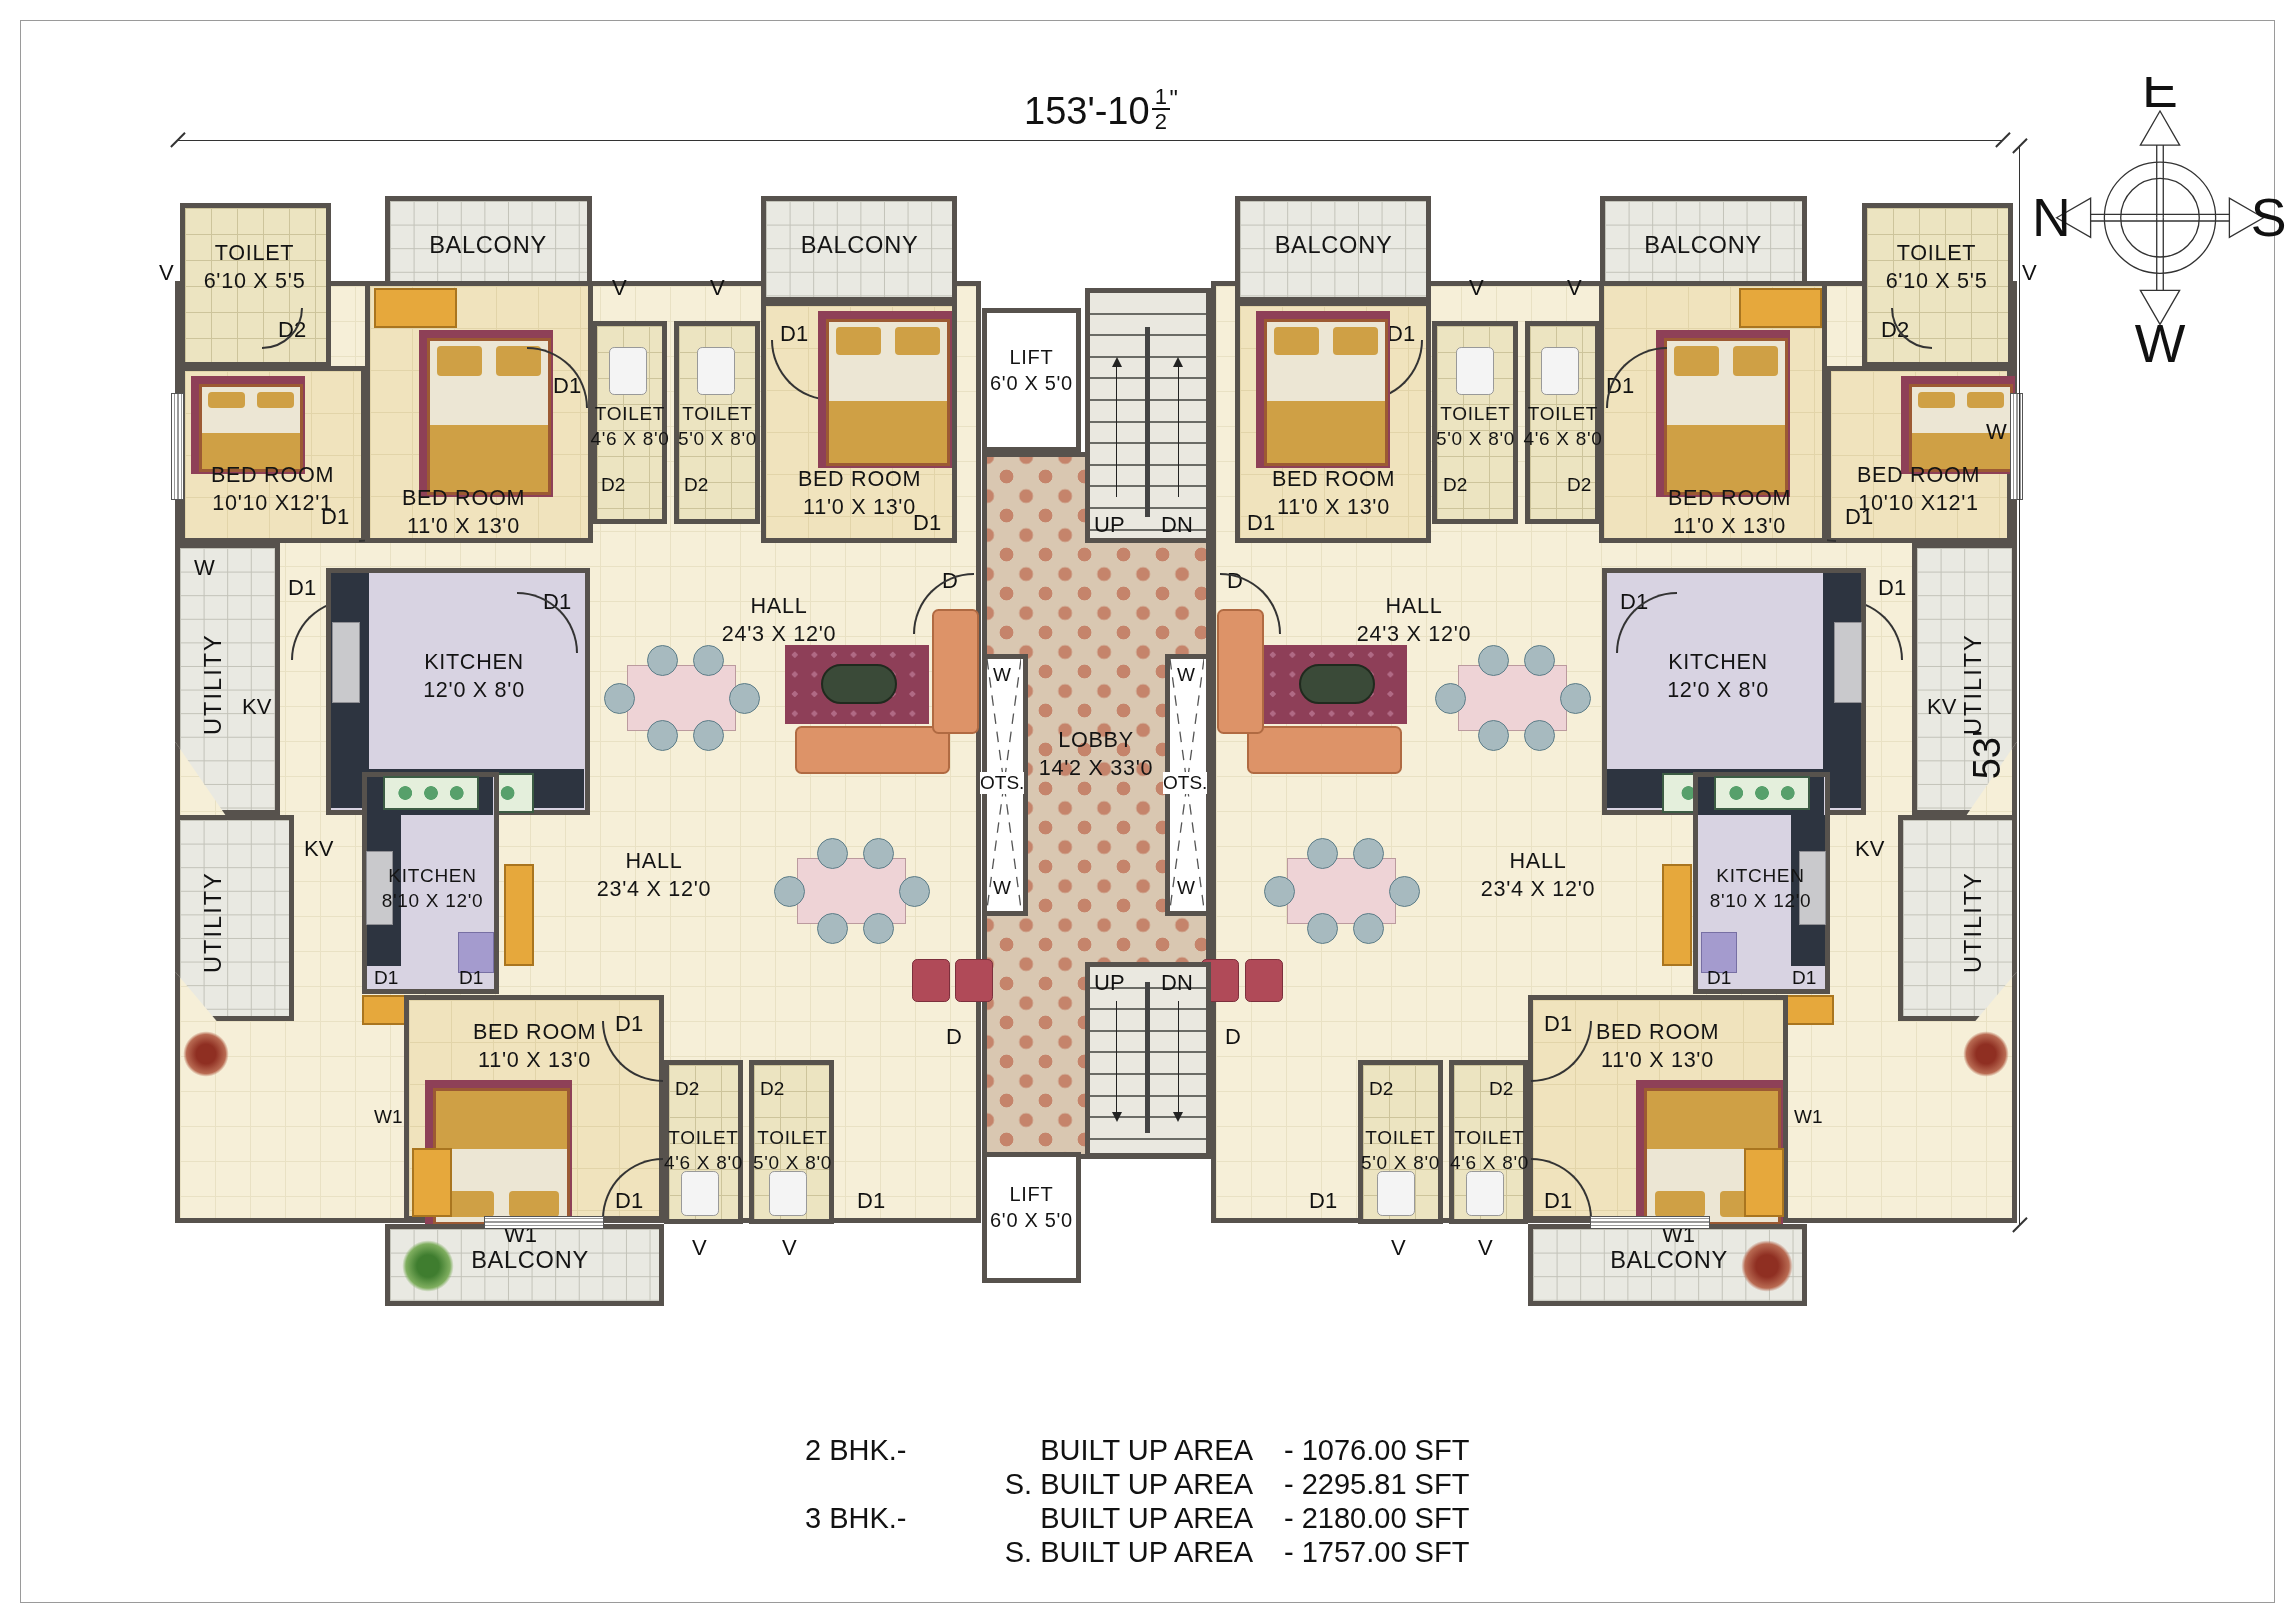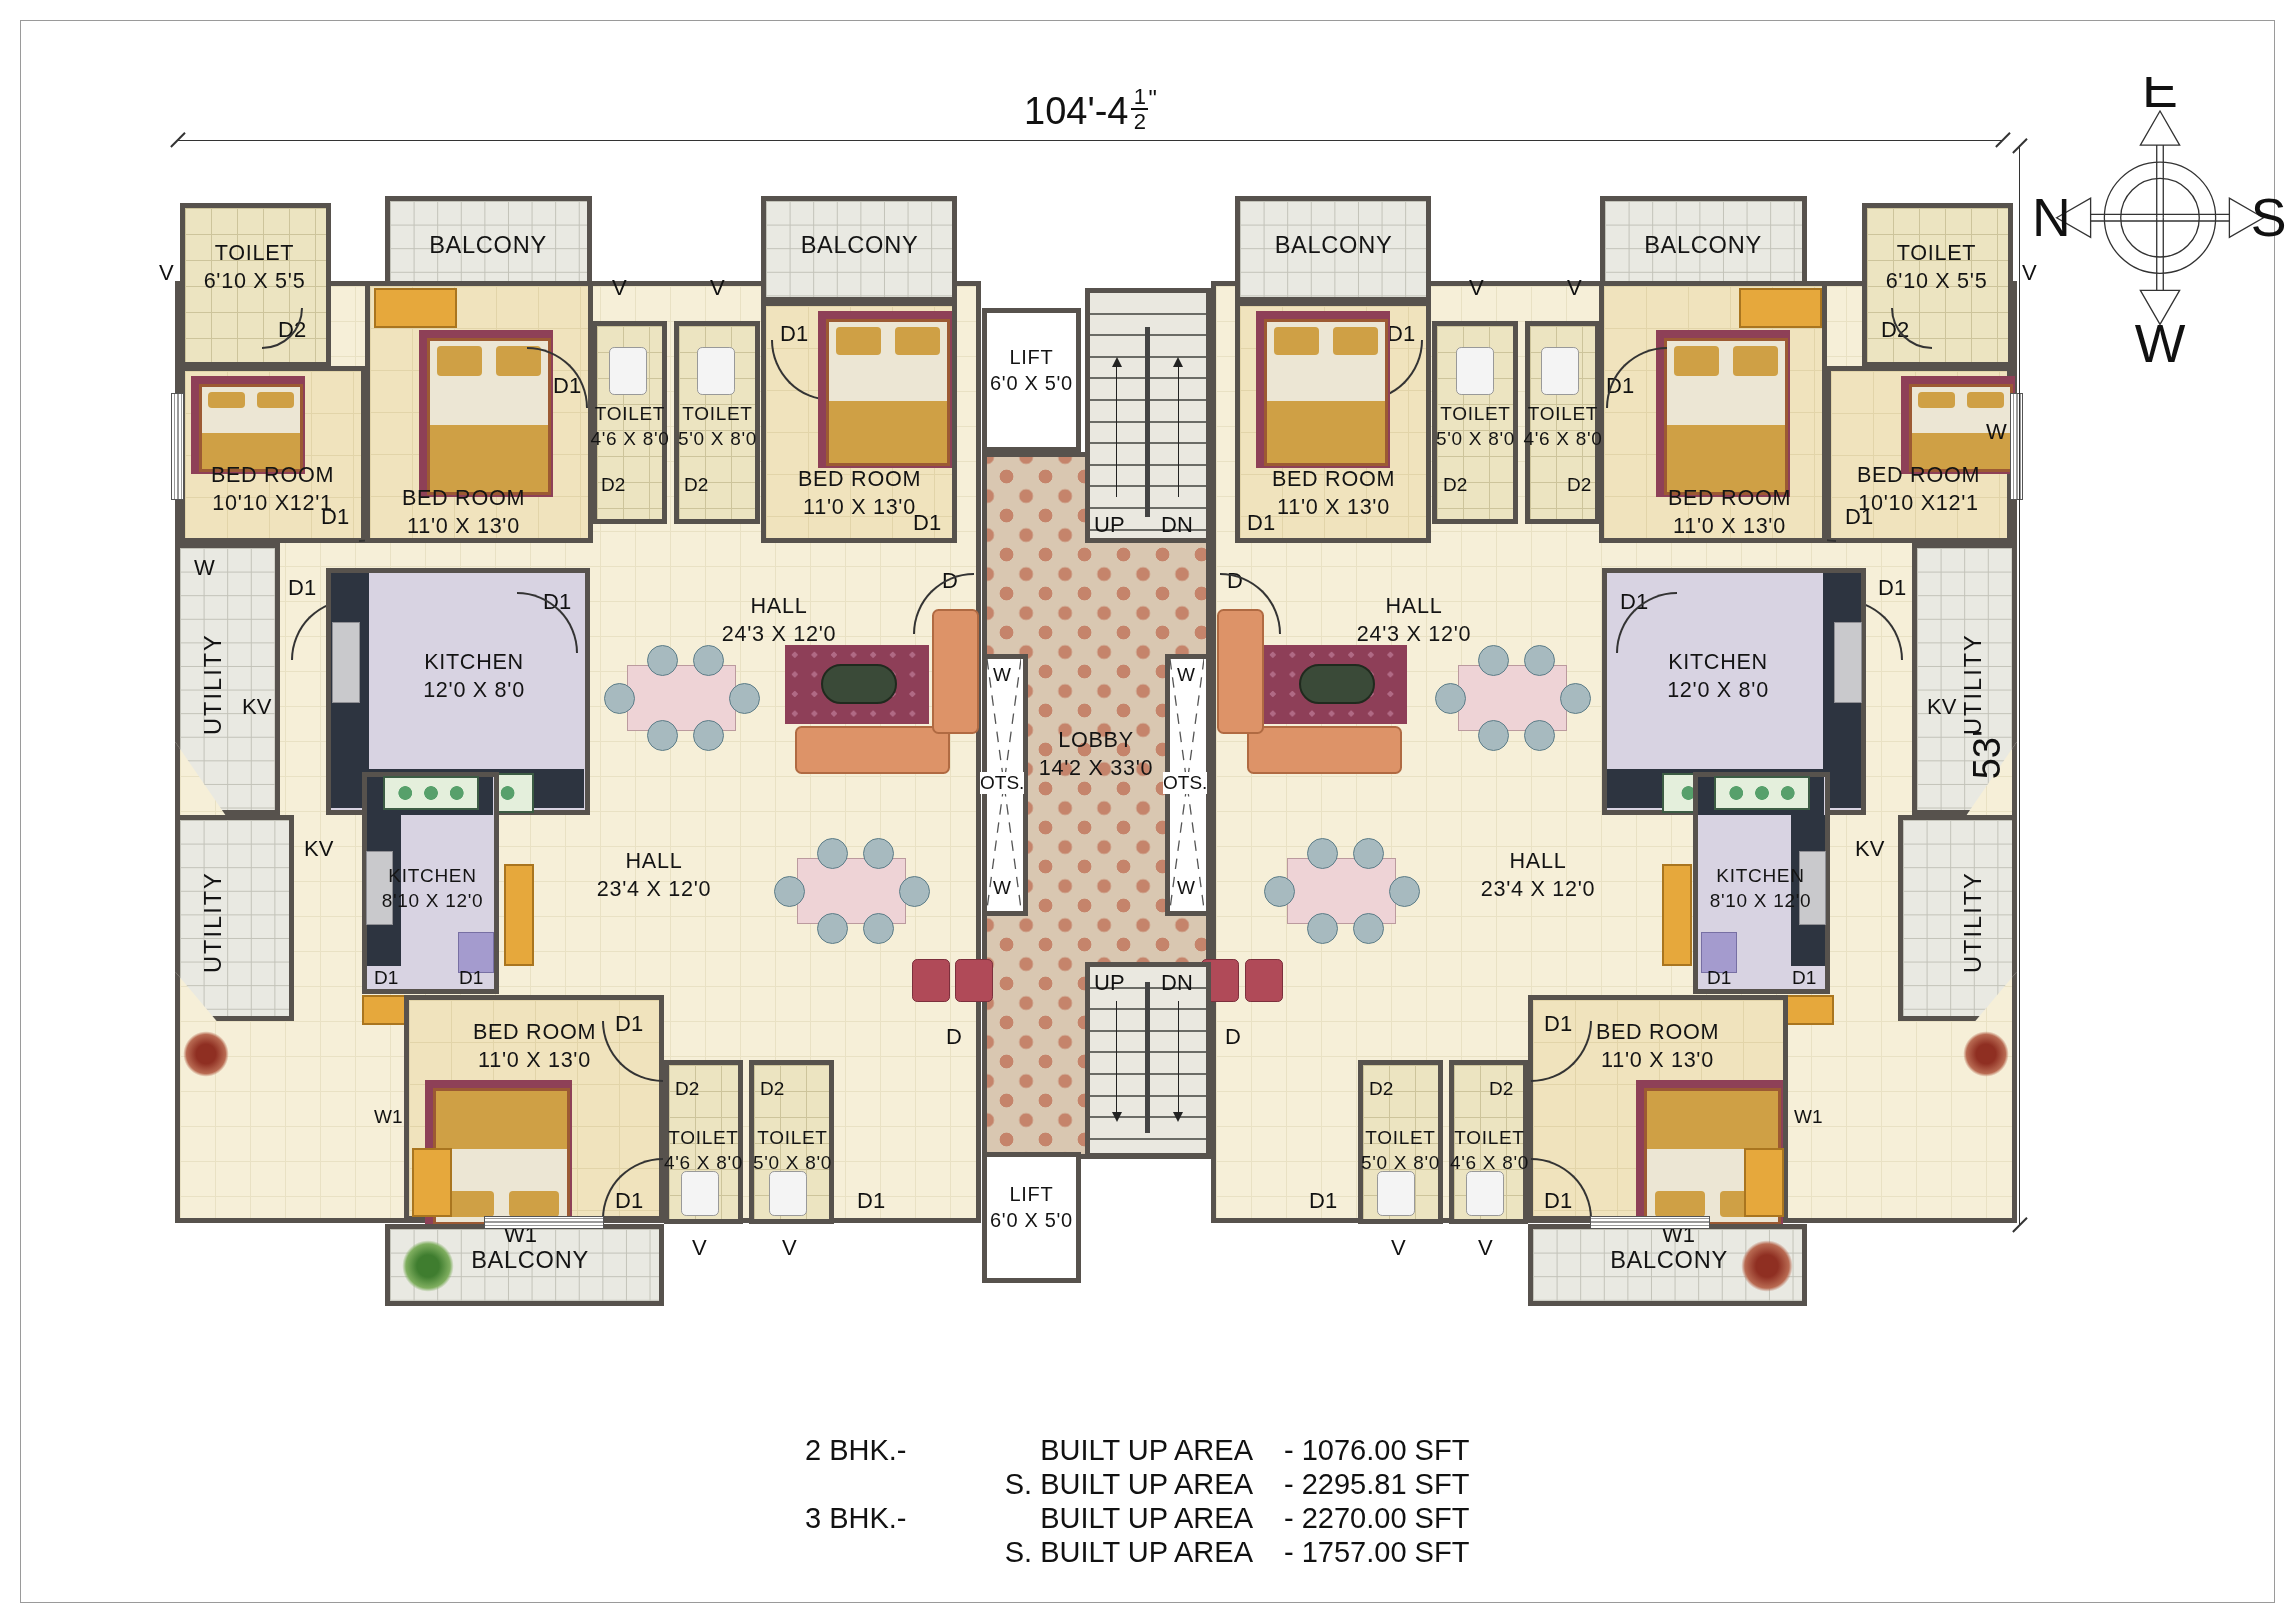--- a/index.html
+++ b/index.html
@@ -558,21 +558,21 @@
   <div class="room white" style="left:982px;top:1152px;width:99px;height:131px;z-index:2"></div>
   <div class="lbl f31" style="left:983px;top:1181px;width:97px;z-index:3">
       <span class="nm">LIFT</span>
       <span class="dm">6'0 X 5'0</span>
     </div>
 
   <div class="dimH" style="left:177px;top:140px;width:1826px"></div>
   <div class="tick" style="left:168px;top:139px"></div>
   <div class="tick" style="left:1993px;top:139px"></div>
   <div class="dimTxt" style="left:1024px;top:90px">
-    <span>104'-4</span>
+    <span>153'-10</span>
     <span class="frac">
         <span class="fn">1</span>
         <span>2</span>
       </span>
     <span class="inch">"</span>
   </div>
 
   <div class="dimV" style="left:2019px;top:145px;height:1080px"></div>
   <div class="tick" style="left:2010px;top:145px"></div>
   <div class="tick" style="left:2010px;top:1224px"></div>
@@ -596,17 +596,17 @@
     <polygon points="42,215 94,185 94,245" fill="#fff" stroke="#333" stroke-width="2"></polygon>
     <polygon points="358,215 306,185 306,245" fill="#fff" stroke="#333" stroke-width="2"></polygon>
     <text x="200" y="46" text-anchor="middle" font-size="82" fill="#111">E</text>
     <text x="34" y="243" text-anchor="middle" font-size="82" fill="#111">N</text>
     <text x="366" y="243" text-anchor="middle" font-size="82" fill="#111">S</text>
     <text x="200" y="435" text-anchor="middle" font-size="82" fill="#111">W</text>
   </svg>
 
   <div class="arow" style="left:805px;top:1434px"><span class="c1">2 BHK.-</span><span class="c2">BUILT UP AREA</span><span class="c3">- 1076.00 SFT</span></div>
   <div class="arow" style="left:805px;top:1468px"><span class="c1"></span><span class="c2">S. BUILT UP AREA</span><span class="c3">- 2295.81 SFT</span></div>
-  <div class="arow" style="left:805px;top:1502px"><span class="c1">3 BHK.-</span><span class="c2">BUILT UP AREA</span><span class="c3">- 2270.00 SFT</span></div>
+  <div class="arow" style="left:805px;top:1502px"><span class="c1">3 BHK.-</span><span class="c2">BUILT UP AREA</span><span class="c3">- 2180.00 SFT</span></div>
   <div class="arow" style="left:805px;top:1536px"><span class="c1"></span><span class="c2">S. BUILT UP AREA</span><span class="c3">- 1757.00 SFT</span></div>
 
 </div>
 
 
 </body></html>

